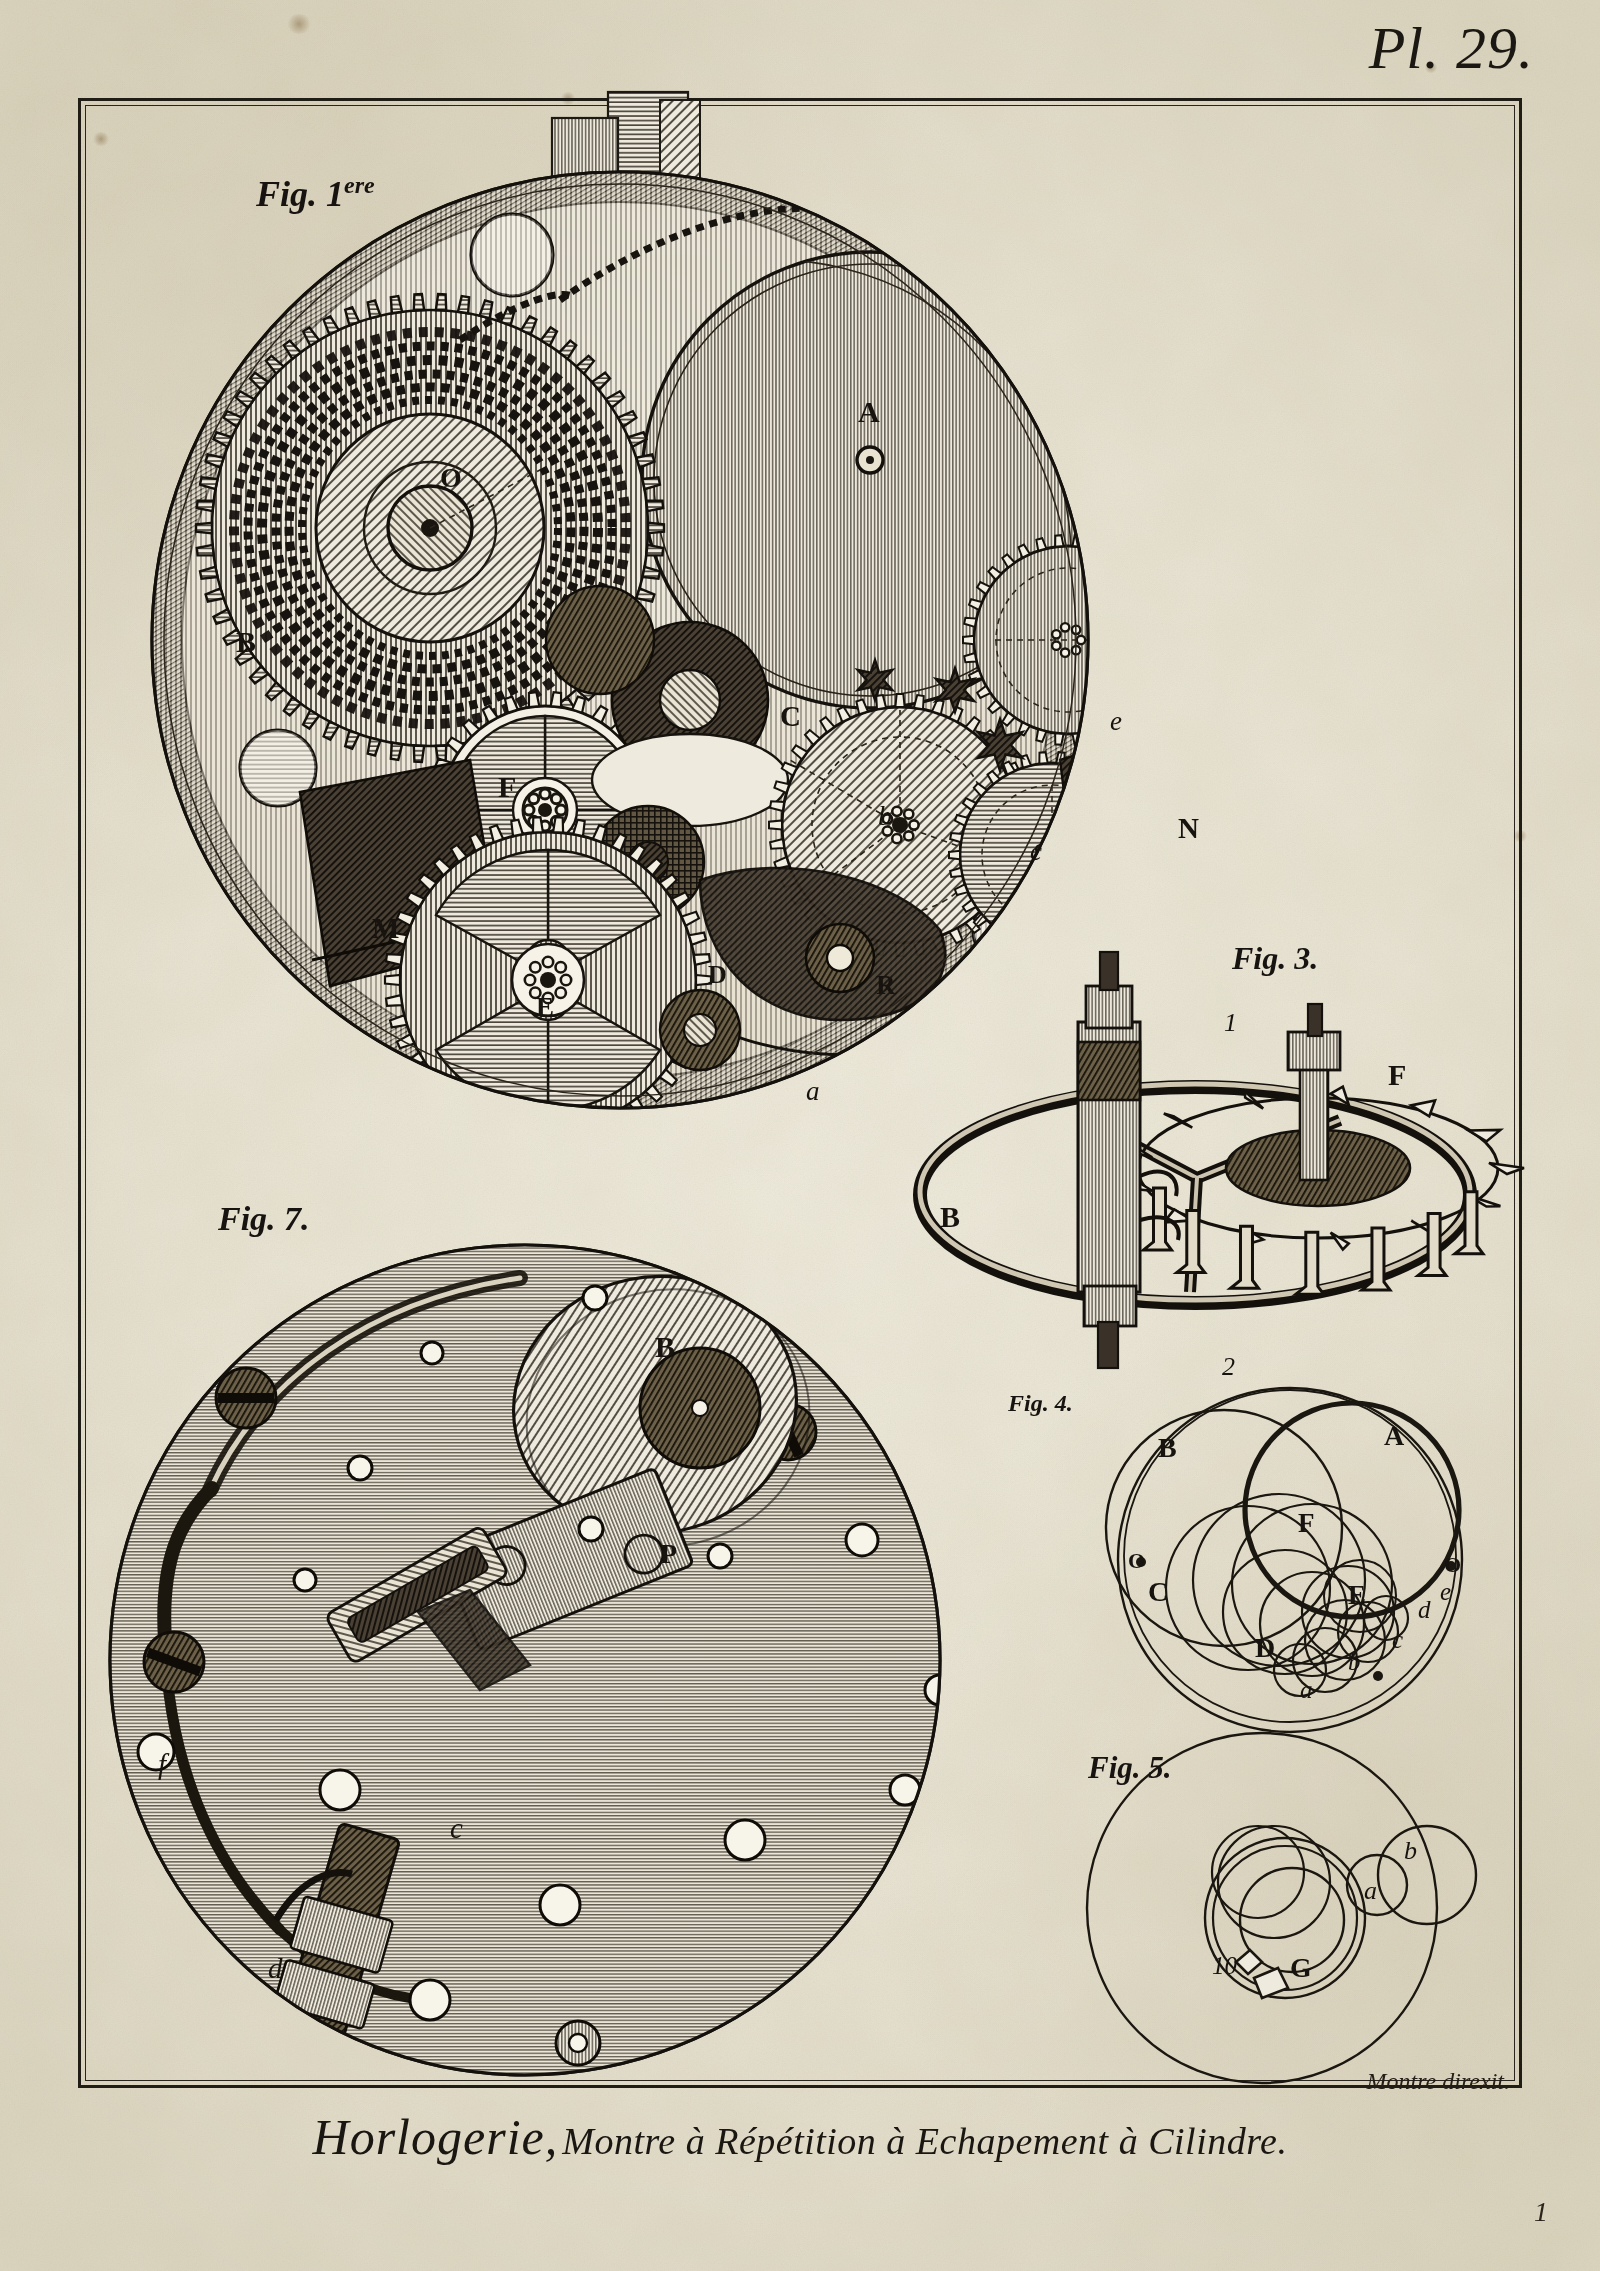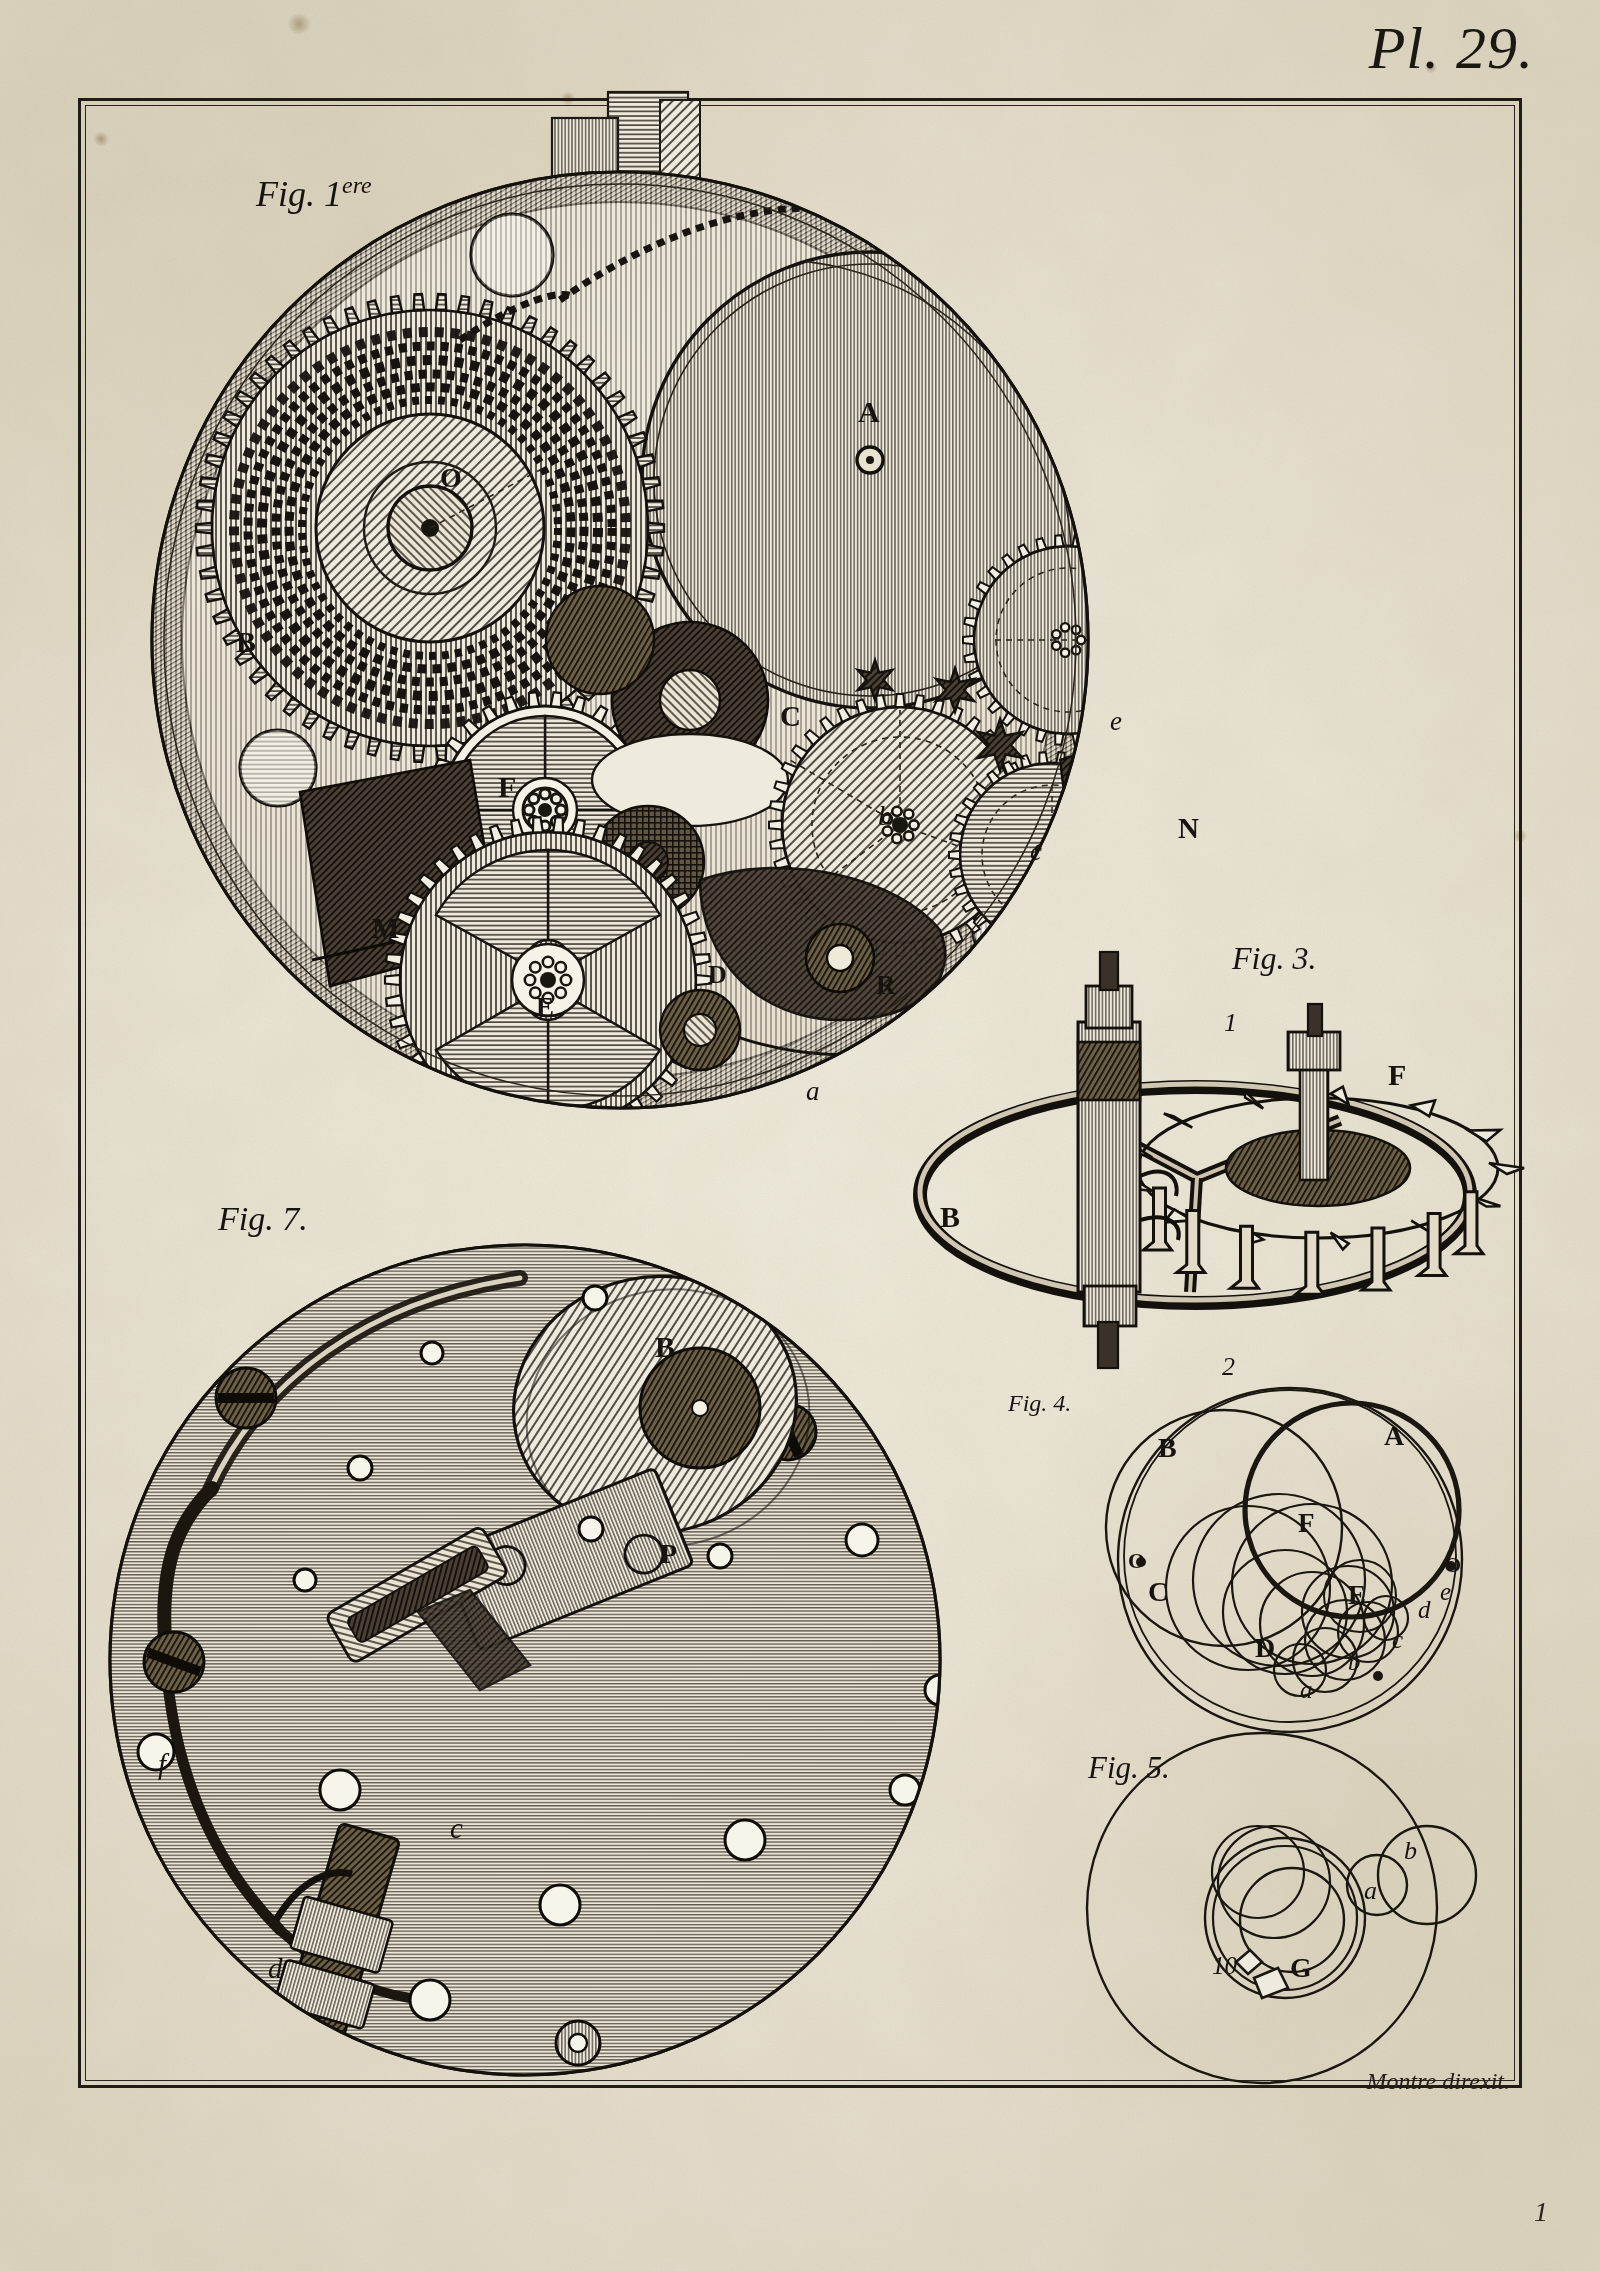--- a/index.html
+++ b/index.html
@@ -8,21 +8,21 @@
     background:
       radial-gradient(ellipse 55% 40% at 22% 12%, rgba(200,188,160,.30), rgba(200,188,160,0) 65%),
       radial-gradient(ellipse 45% 35% at 85% 80%, rgba(196,184,155,.26), rgba(196,184,155,0) 68%),
       radial-gradient(ellipse 70% 60% at 50% 50%, #efebdc 0%, #e9e4d3 55%, #ddd7c2 100%);
     font-family:"Liberation Serif",serif;color:#1a1612;
   }
   #grain{position:absolute;inset:0;pointer-events:none;opacity:.5;mix-blend-mode:multiply;}
   #frame{position:absolute;left:78px;top:98px;width:1444px;height:1990px;}
   .frame-outer{position:absolute;inset:0;border:3px solid #201c16;}
   .frame-inner{position:absolute;left:7px;top:7px;right:7px;bottom:7px;border:1.4px solid #2a251d;}
-  .fig-label{position:absolute;font-family:"Liberation Serif",serif;font-style:italic;color:#161310;white-space:nowrap;}
+  .fig-label{position:absolute;font-family:"Liberation Serif",serif;font-style:italic;color:#161310;white-space:nowrap;font-weight:bold;}
   .lbl{position:absolute;font-family:"Liberation Serif",serif;color:#17130f;white-space:nowrap;pointer-events:none;}
   .lbl.it{font-style:italic;}
   .lbl.bold{font-weight:700;}
   #plnum{position:absolute;right:66px;top:14px;font-family:"Liberation Serif",serif;font-style:italic;font-size:60px;letter-spacing:1px;color:#1b1712;}
   #caption{position:absolute;left:0;right:0;top:2108px;text-align:center;}
   #caption .c1{font-family:"Liberation Serif",serif;font-style:italic;font-size:50px;letter-spacing:1px;}
   #caption .c2{font-family:"Liberation Serif",serif;font-style:italic;font-size:38px;letter-spacing:.5px;}
   #signature{position:absolute;right:90px;top:2068px;font-family:"Liberation Serif",serif;font-style:italic;font-size:24px;color:#231e17;}
   #pagenum{position:absolute;right:52px;top:2196px;font-family:"Liberation Serif",serif;font-style:italic;font-size:28px;color:#2a241c;}
   .foxing{position:absolute;border-radius:50%;background:radial-gradient(circle,rgba(120,92,50,.45),rgba(120,92,50,0) 70%);pointer-events:none;}
@@ -837,15 +837,19 @@
   <div class="lbl it" style="left:1392px;top:1626px;font-size:25px;">c</div>
   <div class="lbl it" style="left:1418px;top:1596px;font-size:25px;">d</div>
   <div class="lbl it" style="left:1440px;top:1578px;font-size:25px;">e</div>
 
   <div class="lbl bold" style="left:1290px;top:1952px;font-size:28px;">G</div>
   <div class="lbl it" style="left:1212px;top:1952px;font-size:25px;">10</div>
   <div class="lbl it" style="left:1364px;top:1876px;font-size:26px;">a</div>
   <div class="lbl it" style="left:1404px;top:1836px;font-size:26px;">b</div>
 
   <div id="signature">Montre direxit.</div>
+  <div id="caption">
+    <span class="c1">Horlogerie,</span>
+    <span class="c2">Montre à Répétition à Echapement à Cilindre.</span>
+  </div>
   <div id="pagenum">1</div>
 
 </div>
 
 </body></html>

